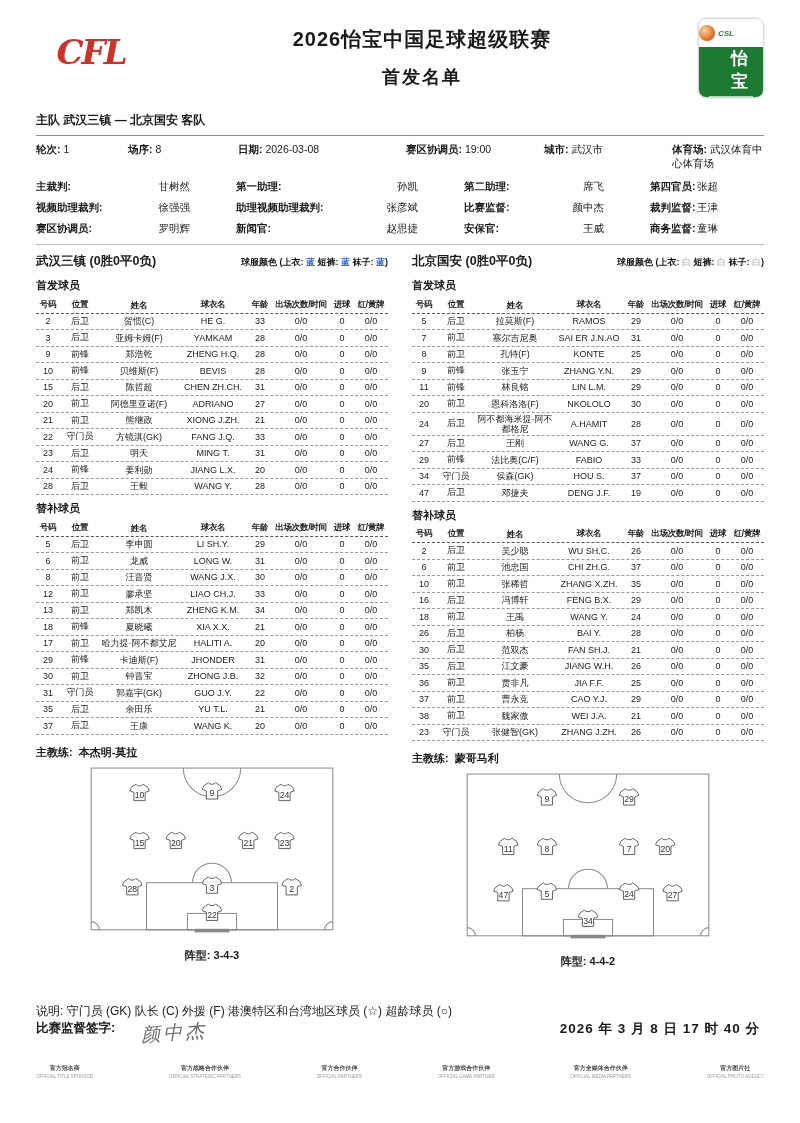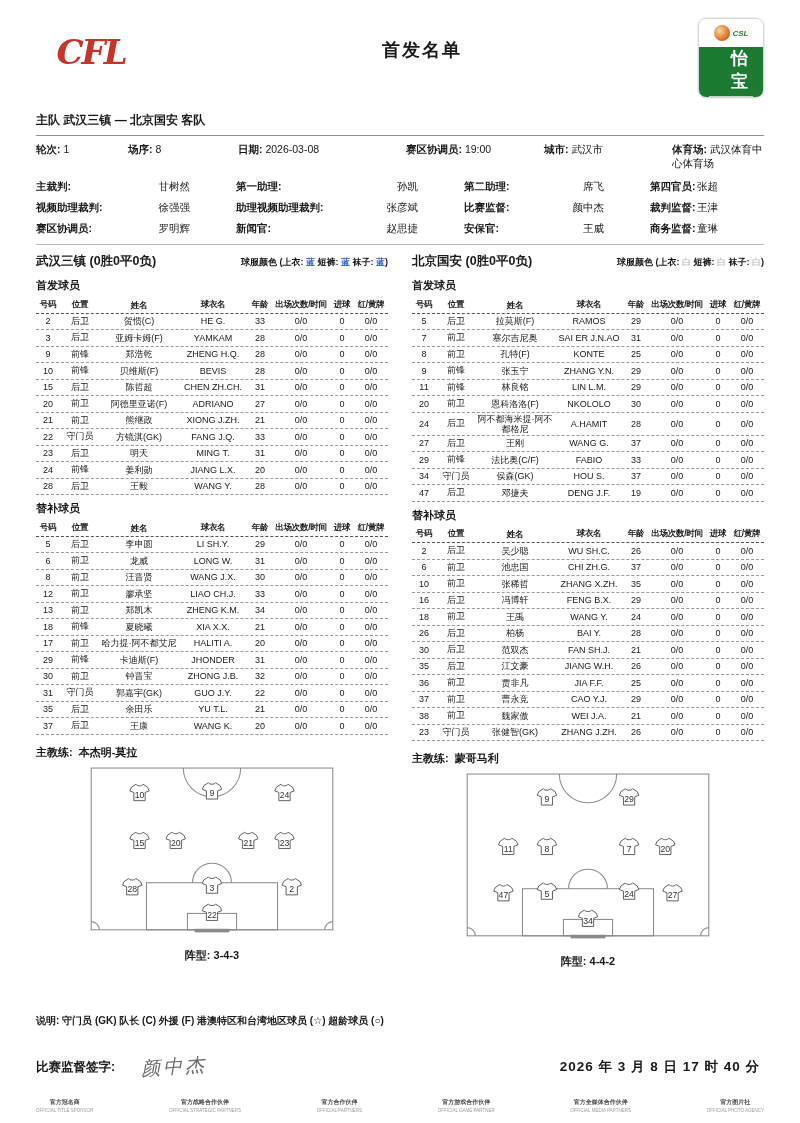--- a/index.html
+++ b/index.html
@@ -6,21 +6,21 @@
   body{width:800px;height:1123px;background:#f3f3f3;font-family:"Liberation Sans","DejaVu Sans",sans-serif;color:#1a1a1a;overflow:hidden;}
   .page{width:800px;height:1123px;background:#fff;box-sizing:border-box;padding:18px 36px 0 36px;position:relative;overflow:hidden;}
   
   header{display:flex;align-items:flex-start;justify-content:space-between;height:92px;}
   .cfl-logo{width:110px;padding-top:14px;text-align:center;}
   .cfl-text{font-size:34px;font-weight:bold;font-style:italic;color:#c8342a;letter-spacing:-2px;font-family:"DejaVu Serif",serif;}
   .titles{flex:1;text-align:center;padding-top:8px;}
   .title1{font-size:20px;font-weight:bold;letter-spacing:1px;}
   .title2{font-size:18px;font-weight:bold;margin-top:12px;letter-spacing:2px;}
   .csl-logo{width:64px;height:78px;border:1px solid #d8d8d8;border-radius:8px;overflow:hidden;display:flex;flex-direction:column;box-shadow:0 0 0 1px #eee;}
-  .csl-top{background:#fff;height:40px;display:flex;align-items:center;justify-content:center;gap:3px;font-style:italic;}
+  .csl-top{background:#fff;height:40px;display:flex;align-items:center;gap:3px;font-style:italic;}
   .csl-ball{width:16px;height:16px;border-radius:50%;background:radial-gradient(circle at 35% 35%,#f5d7a0,#e2752d 60%,#b03a2e);display:inline-block;}
   .csl-top .csl-txt{font-size:8px;font-weight:bold;color:#2e7d32;}
   .csl-bottom{background:#1d7a33;flex:1;display:flex;flex-direction:column;align-items:center;justify-content:center;color:#fff;}
   .csl-bottom .yb{font-size:17px;font-weight:bold;letter-spacing:1px;margin-left:32px;}
   .csl-bottom .tag{margin-top:3px;width:70%;border-top:1px solid rgba(255,255,255,.7);}
   
   .matchup{font-size:12px;font-weight:bold;margin-top:2px;}
   .rule{border:none;border-top:1px solid #8f8f8f;margin:6px 0 0 0;}
   .rule.light{border-top-color:#bdbdbd;}
   
@@ -40,41 +40,42 @@
   .ptable{width:352px;}
   .trow{display:grid;grid-template-columns:24px 40px 78px 70px 24px 58px 24px 34px;align-items:center;border-bottom:1px dashed #9a9a9a;min-height:15.5px;font-size:9px;text-align:center;}
   .trow.head{font-weight:bold;font-size:8.5px;letter-spacing:-0.3px;border-bottom:1px dashed #555;}
   .trow .c2{line-height:10px;padding:1px 0;}
   .coach{font-size:11px;font-weight:bold;margin:10px 0 6px 0;}
   .coach .cv{margin-left:6px;}
   
   .pitch-wrap{display:flex;flex-direction:column;align-items:center;margin-top:6px;}
   .formation{font-size:11px;margin-top:10px;font-weight:bold;}
   
-  .note{font-size:10px;font-weight:bold;margin-top:45px;}
-  .sig-row{display:flex;align-items:center;margin-top:26px;}
+  .note{font-size:12px;font-weight:normal;margin-top:34px;}
+  .sig-row{display:flex;align-items:flex-start;}
   .sig-label{font-size:12.5px;font-weight:bold;}
   .sig-name{font-family:"DejaVu Serif",serif;font-style:italic;font-size:19px;color:#6d6d6d;margin-left:26px;transform:rotate(-4deg);letter-spacing:3px;}
   .sig-date{margin-left:auto;font-size:13.5px;font-weight:bold;letter-spacing:1px;padding-right:4px;}
   
   #tiers{display:flex;justify-content:space-between;margin-top:18px;}
   .tier{text-align:center;max-width:110px;}
   .tier .zh{font-size:6px;font-weight:bold;color:#4a4a4a;white-space:nowrap;}
   .tier .en{font-size:4.5px;color:#9a9a9a;white-space:nowrap;margin-top:1px;}
   svg text{font-family:"Liberation Sans","DejaVu Sans",sans-serif;}
 </style>
 </head>
 <body>
 
 <div class="page">
   <header>
     <div class="cfl-logo">
       <span class="cfl-text">CFL</span>
     </div>
     <div class="titles">
+      <div class="title1">2026怡宝中国足球超级联赛</div>
       <div class="title2">首发名单</div>
     </div>
     <div class="csl-logo">
       <div class="csl-top">
         <span class="csl-ball"></span>
         <span class="csl-txt">CSL</span>
       </div>
       <div class="csl-bottom">
         <span class="yb">怡宝</span>
         <span class="tag"></span>

